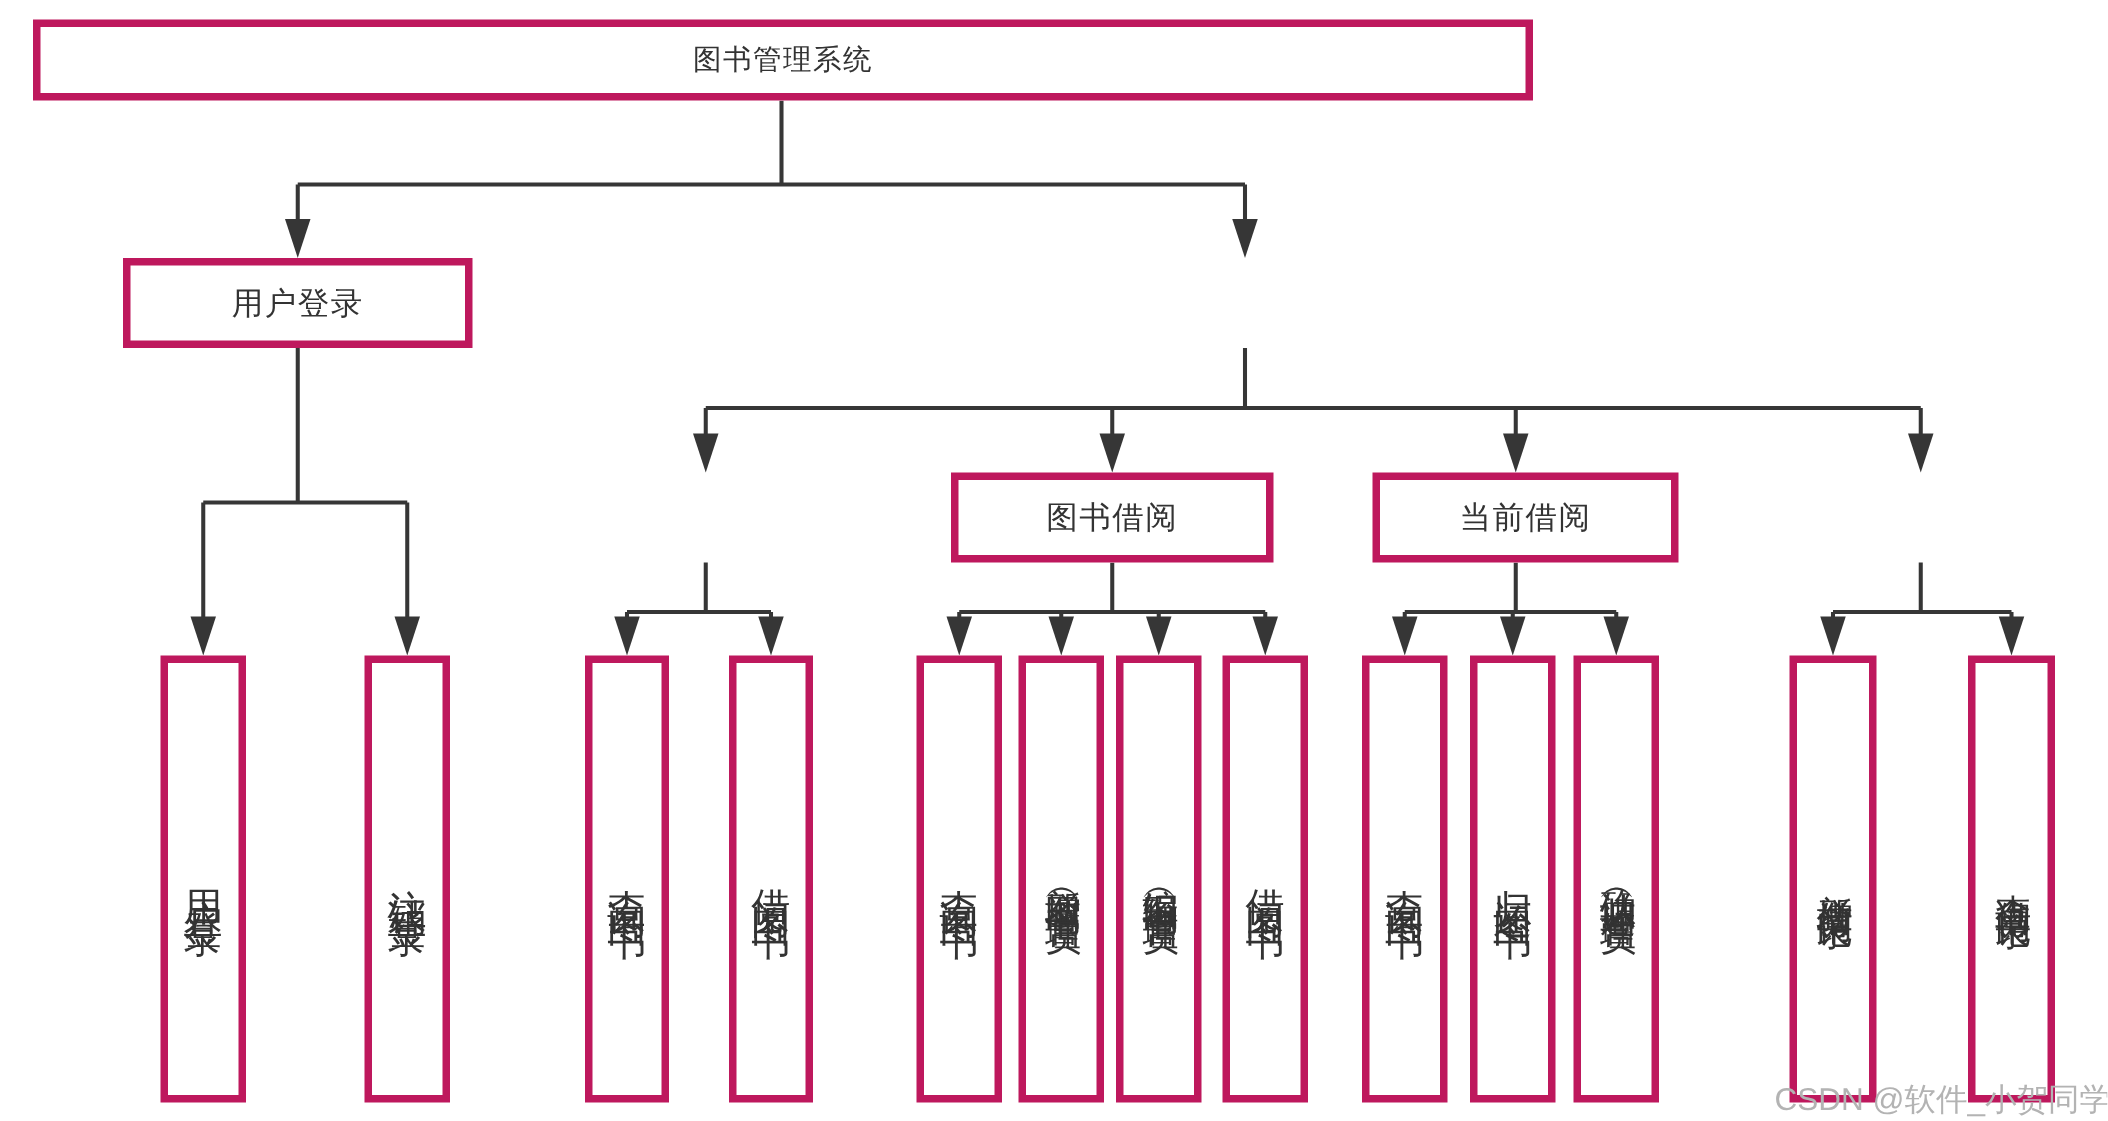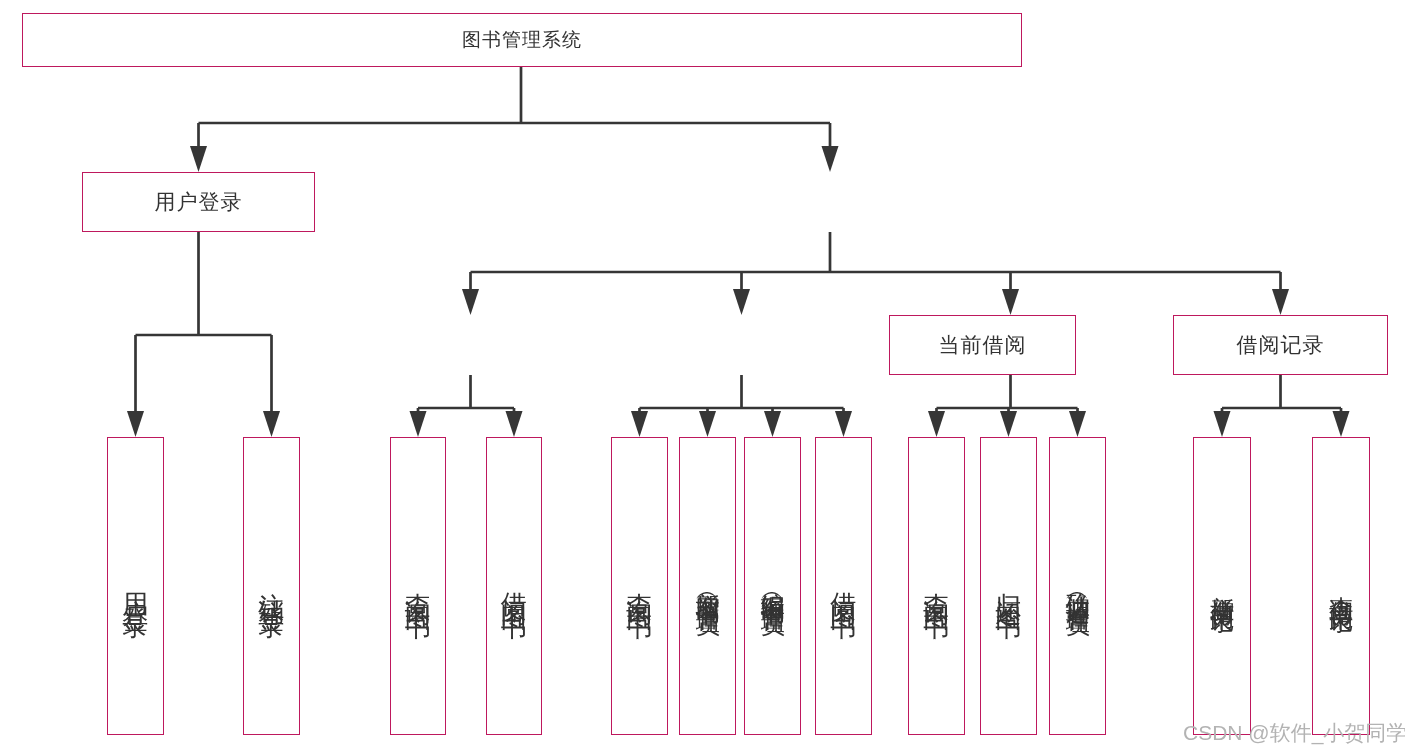--- a/index.html
+++ b/index.html
@@ -7,21 +7,21 @@
     position:relative;
     width:1405px;height:747px;
     background:#ffffff;
     font-family:"Liberation Sans","DejaVu Sans",sans-serif;
     overflow:hidden;
   }
   .wires{position:absolute;left:0;top:0;z-index:0;}
   .node{
     position:absolute;
     box-sizing:border-box;
-    border:1px solid #be185d;
+    border:5px solid #be185d;
     background:#ffffff;
     display:flex;align-items:center;justify-content:center;
     color:#333333;
     z-index:1;
   }
   .hnode{font-size:21px;letter-spacing:1px;}
   .root{font-size:19px;}
   .vnode .vtext{
     writing-mode:vertical-rl;
     text-orientation:mixed;
@@ -86,25 +86,25 @@
   </svg>
 
   <div class="node hnode root" style="left:22px;top:13px;width:1000px;height:54px">
     <span>图书管理系统</span>
   </div>
 
   <div class="node hnode" style="left:82px;top:172px;width:233px;height:60px">
     <span>用户登录</span>
   </div>
 
-  <div class="node hnode" style="left:889px;top:315px;width:187px;height:60px">
+  <div class="node hnode" style="left:634px;top:315px;width:215px;height:60px">
+    <span>图书借阅</span>
+  </div>
+  <div class="node hnode" style="left:915px;top:315px;width:204px;height:60px">
     <span>当前借阅</span>
-  </div>
-  <div class="node hnode" style="left:1173px;top:315px;width:215px;height:60px">
-    <span>借阅记录</span>
   </div>
 
   <div class="node vnode big" style="left:107px;top:437px;width:57px;height:298px">
     <span class="vtext">用户登录</span>
   </div>
   <div class="node vnode big" style="left:243px;top:437px;width:57px;height:298px">
     <span class="vtext">注销登录</span>
   </div>
 
   <div class="node vnode big" style="left:390px;top:437px;width:56px;height:298px">

